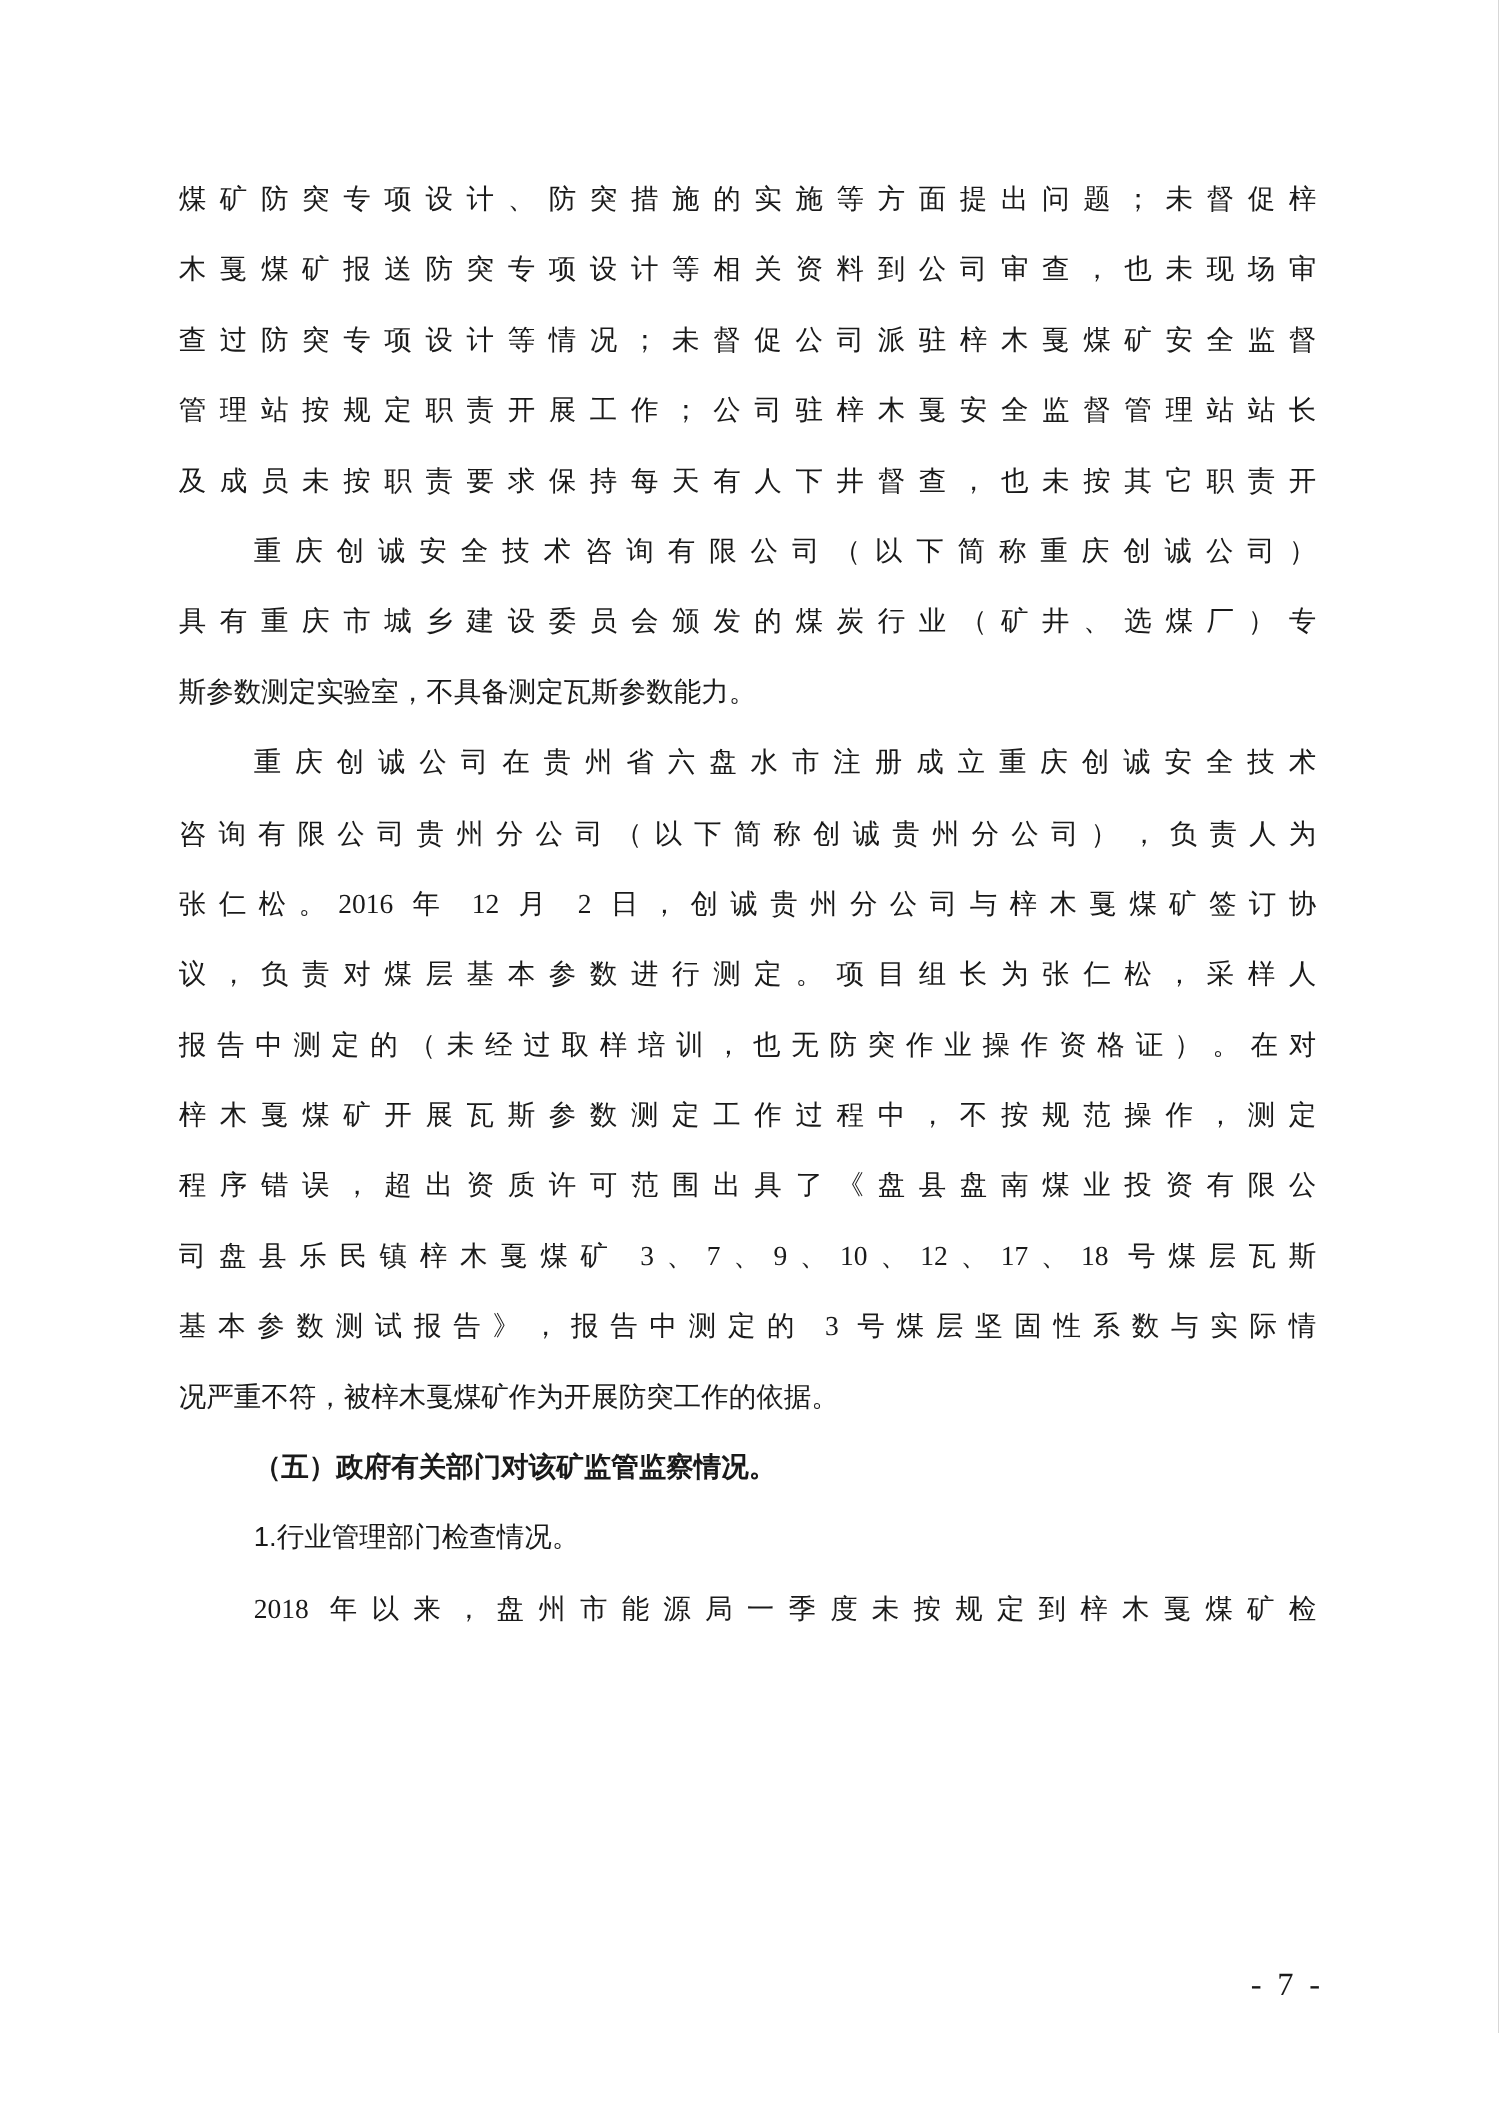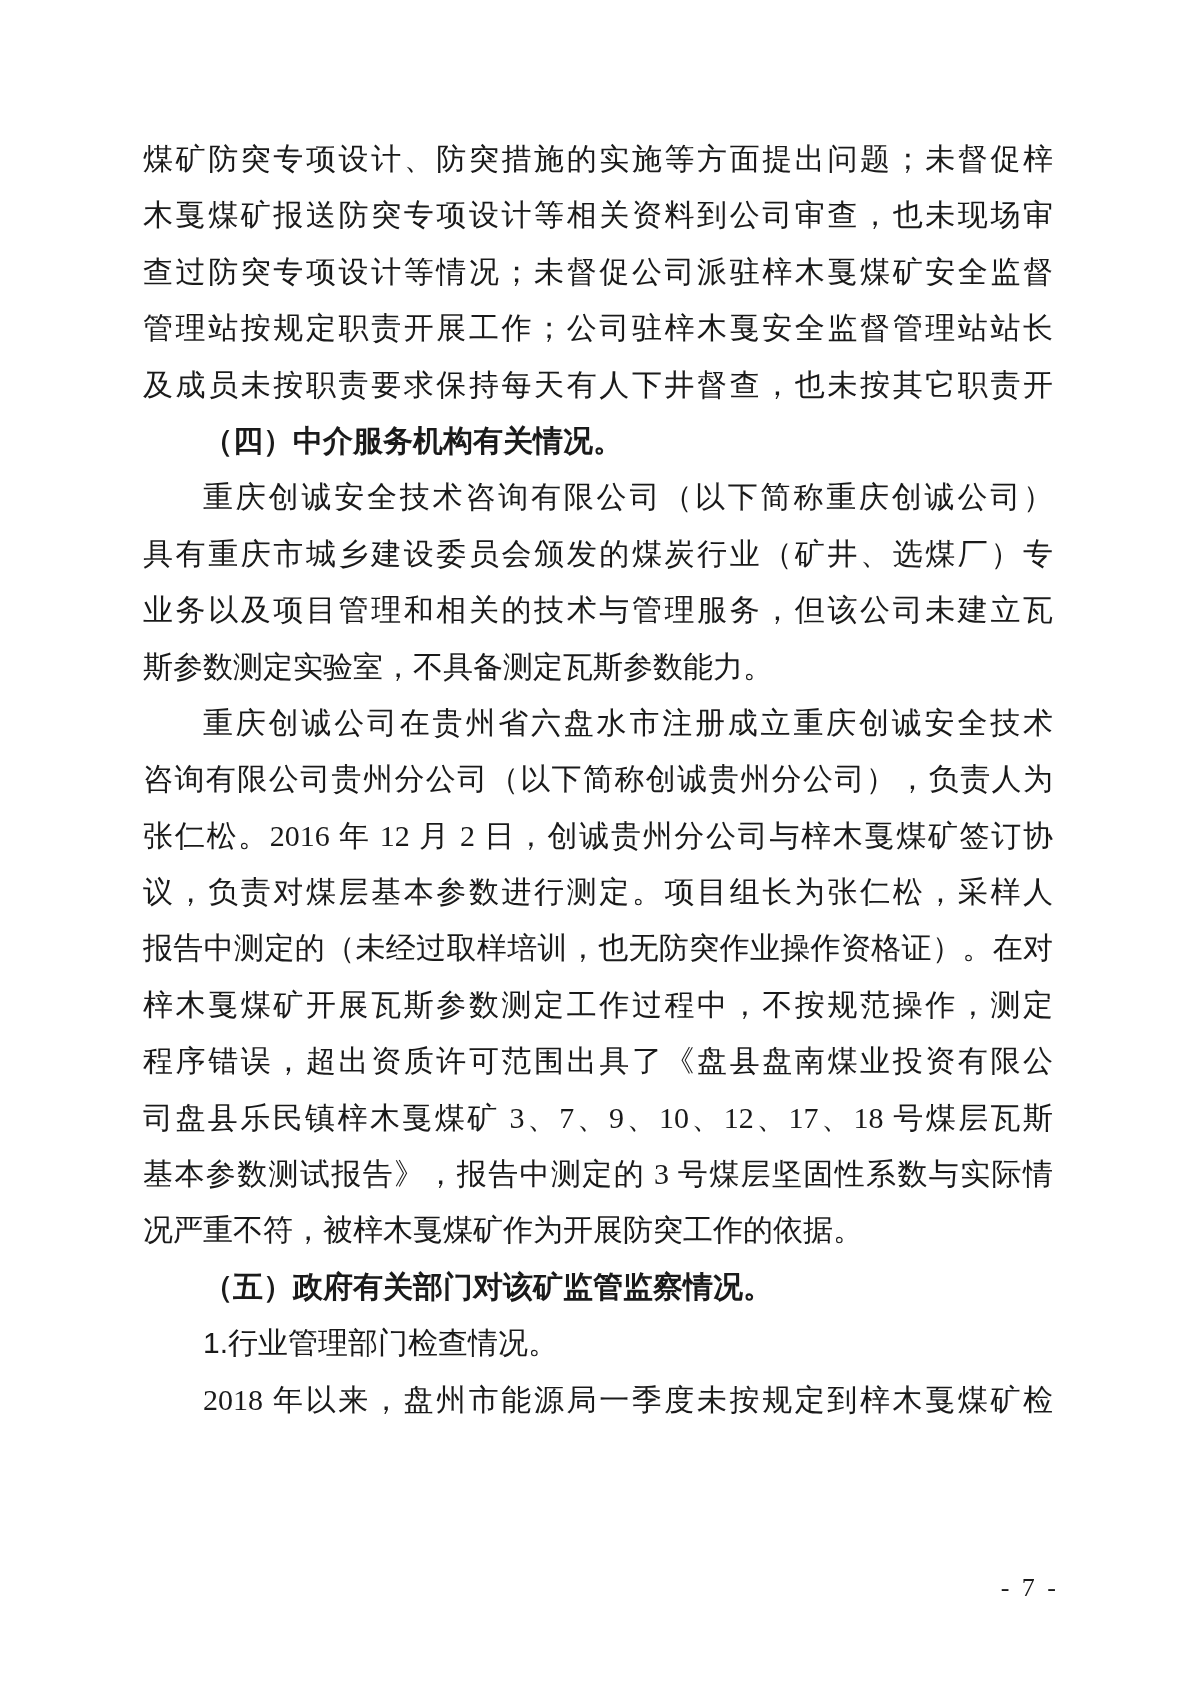--- a/index.html
+++ b/index.html
@@ -19,21 +19,21 @@
   }
   .content {
     position: absolute;
     left: 143px;
     top: 131px;
     width: 910px;
   }
   .line {
     height: 56.4px;
     line-height: 56.4px;
-    font-size: 30px;
+    font-size: 22px;
     overflow: hidden;
     white-space: normal;
     word-break: break-all;
     text-align: justify;
     text-align-last: left;
   }
   .line.full {
     text-align-last: justify;
   }
   .line.indent {
@@ -61,24 +61,22 @@
 </head>
 <body>
 
 <div class="page">
   <div class="content">
     <div class="line full">煤矿防突专项设计、防突措施的实施等方面提出问题；未督促梓</div>
     <div class="line full">木戛煤矿报送防突专项设计等相关资料到公司审查，也未现场审</div>
     <div class="line full">查过防突专项设计等情况；未督促公司派驻梓木戛煤矿安全监督</div>
     <div class="line full">管理站按规定职责开展工作；公司驻梓木戛安全监督管理站站长</div>
     <div class="line full">及成员未按职责要求保持每天有人下井督查，也未按其它职责开</div>
-    <div class="line heading indent">（四）中介服务机构有关情况。</div>
     <div class="line full indent">重庆创诚安全技术咨询有限公司（以下简称重庆创诚公司）</div>
     <div class="line full">具有重庆市城乡建设委员会颁发的煤炭行业（矿井、选煤厂）专</div>
-    <div class="line full">业务以及项目管理和相关的技术与管理服务，但该公司未建立瓦</div>
     <div class="line">斯参数测定实验室，不具备测定瓦斯参数能力。</div>
     <div class="line full indent">重庆创诚公司在贵州省六盘水市注册成立重庆创诚安全技术</div>
     <div class="line full">咨询有限公司贵州分公司（以下简称创诚贵州分公司），负责人为</div>
     <div class="line full">张仁松。2016 年 12 月 2 日，创诚贵州分公司与梓木戛煤矿签订协</div>
     <div class="line full">议，负责对煤层基本参数进行测定。项目组长为张仁松，采样人</div>
     <div class="line full">报告中测定的（未经过取样培训，也无防突作业操作资格证）。在对</div>
     <div class="line full">梓木戛煤矿开展瓦斯参数测定工作过程中，不按规范操作，测定</div>
     <div class="line full">程序错误，超出资质许可范围出具了《盘县盘南煤业投资有限公</div>
     <div class="line full">司盘县乐民镇梓木戛煤矿 3、7、9、10、12、17、18 号煤层瓦斯</div>
     <div class="line full">基本参数测试报告》，报告中测定的 3 号煤层坚固性系数与实际情</div>

